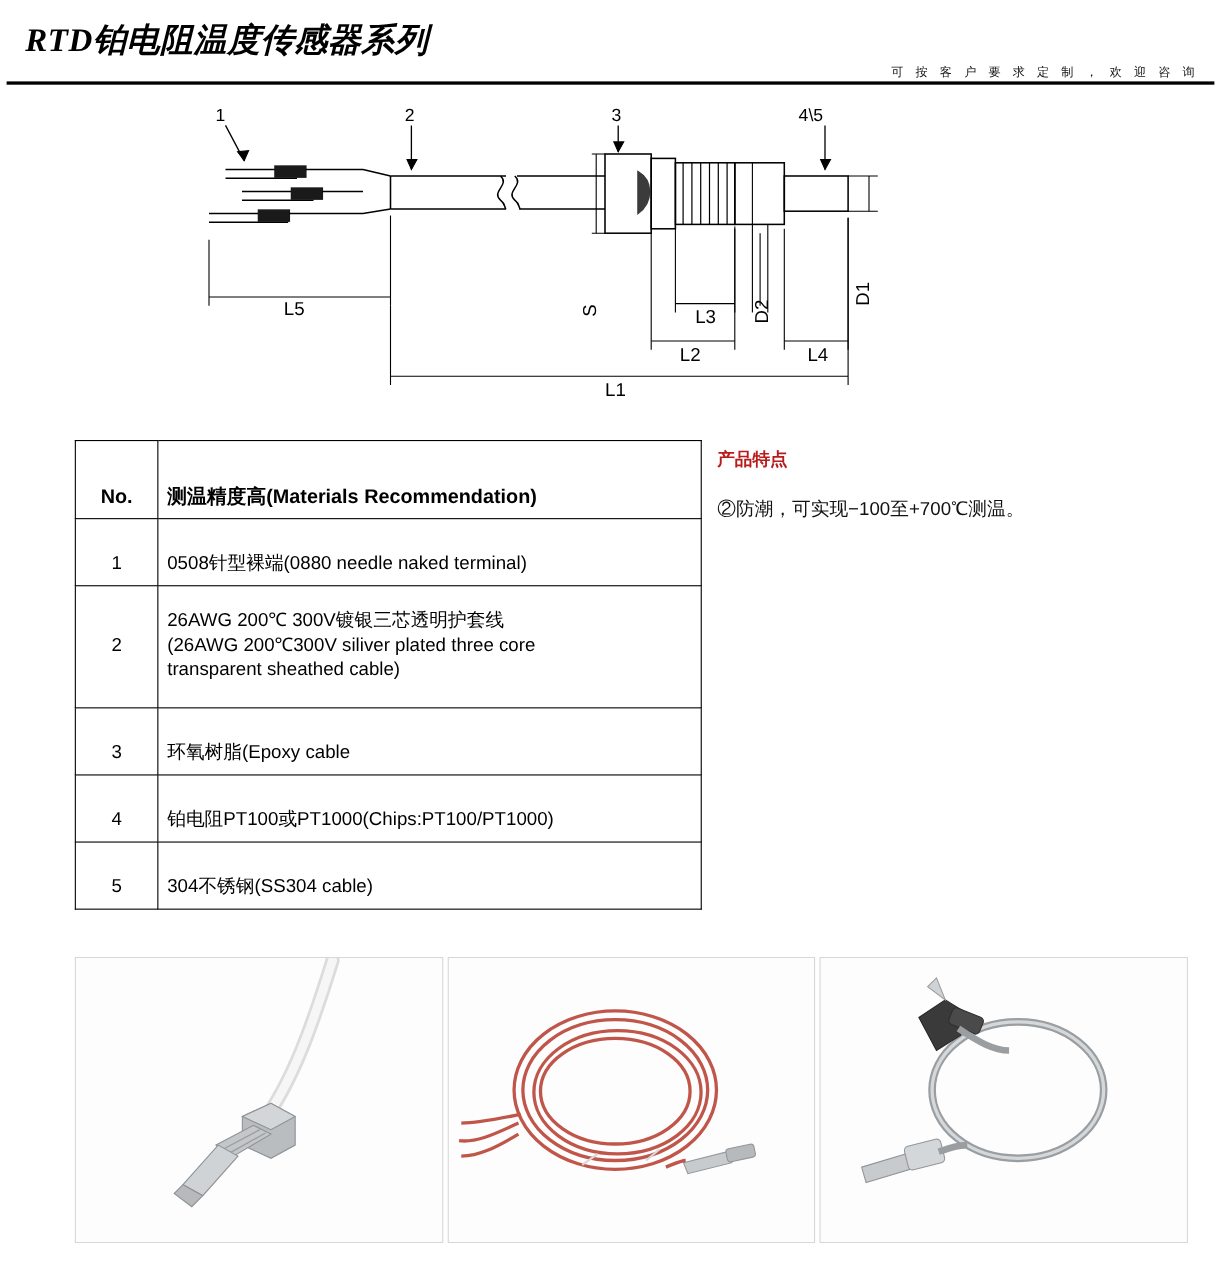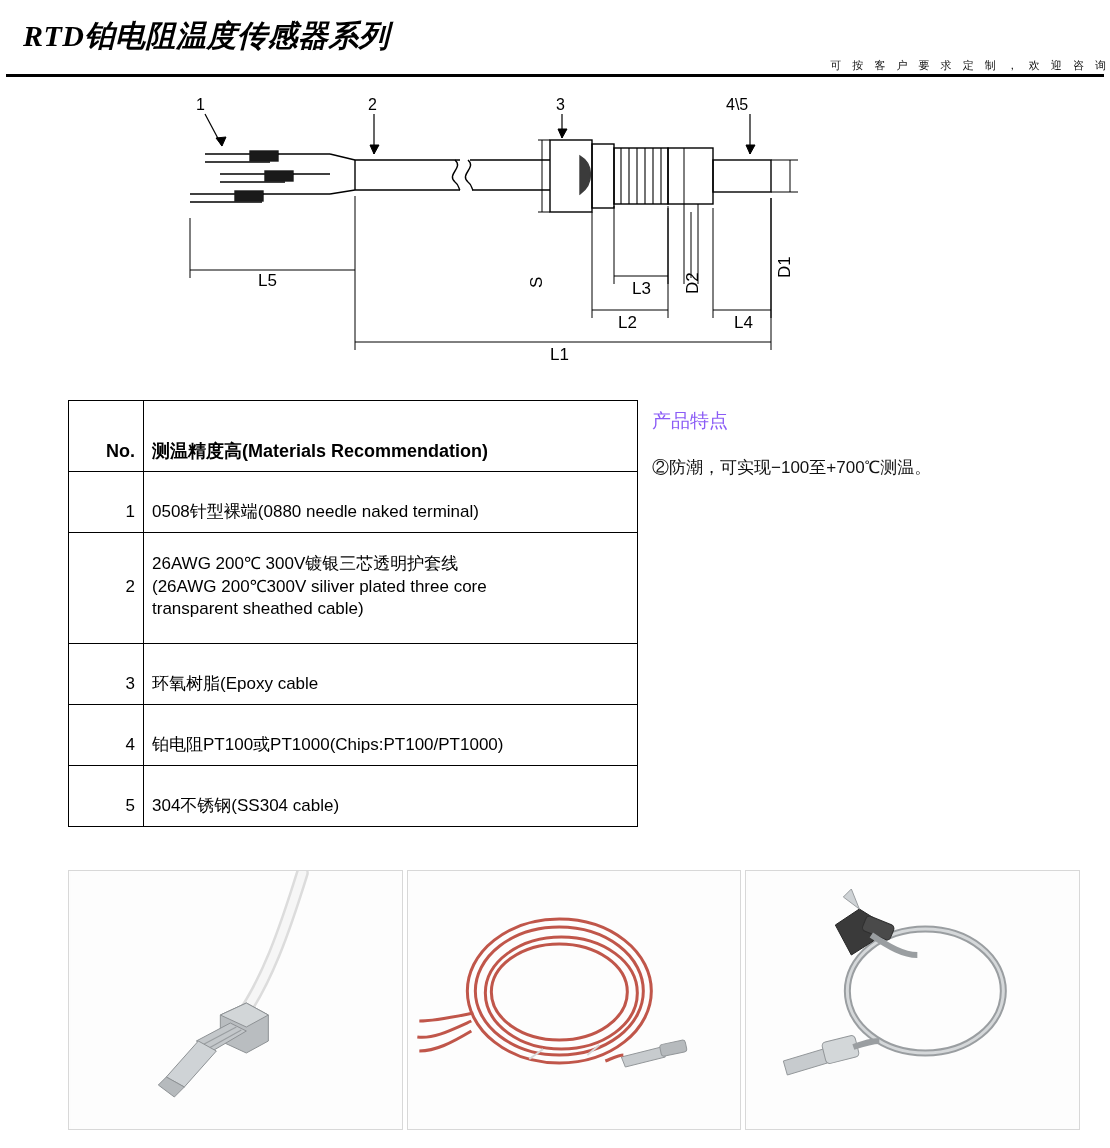--- a/index.html
+++ b/index.html
@@ -23,21 +23,21 @@
     top: 16px;
     font-family: "Liberation Serif", serif;
     font-style: italic;
     font-weight: bold;
     font-size: 30px;
     letter-spacing: 0.5px;
     white-space: nowrap;
   }
   .header-note {
     position: absolute;
-    right: 0;
+    right: 20px;
     top: 58px;
     font-size: 11px;
     letter-spacing: 4px;
     color: #111;
     white-space: nowrap;
   }
   .header-rule {
     position: absolute;
     left: 6px;
     top: 74px;
@@ -67,21 +67,21 @@
   }
   .mat-table td {
     border: 1px solid #000;
     padding: 6px 8px 8px 8px;
     font-size: 17px;
     vertical-align: bottom;
     line-height: 1.35;
   }
   .mat-table td.col-no {
     width: 58px;
-    text-align: right;
+    text-align: center;
     vertical-align: bottom;
   }
   .mat-table tr.head td {
     font-weight: bold;
     font-size: 18px;
     height: 56px;
   }
   .mat-table tr.r1 td { height: 46px; }
   .mat-table tr.r2 td { height: 96px; vertical-align: middle;}
   .mat-table tr.r2 td.col-no { vertical-align: middle; }
@@ -92,23 +92,23 @@
 
   
   .features {
     position: absolute;
     left: 652px;
     top: 408px;
     width: 430px;
   }
   .features h3 {
     margin: 0 0 22px 0;
-    font-size: 19px;
-    font-weight: normal;
-    color: #8b5cf6;
+    font-size: 16px;
+    font-weight: bold;
+    color: #b91c1c;
   }
   .features p {
     margin: 0 0 24px 0;
     font-size: 17px;
     line-height: 1.4;
     color: #111;
   }
 
   
   .photo-strip {

